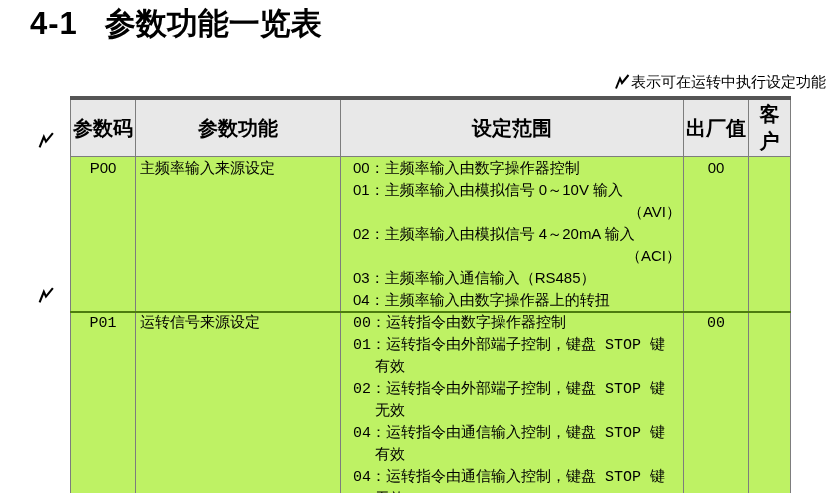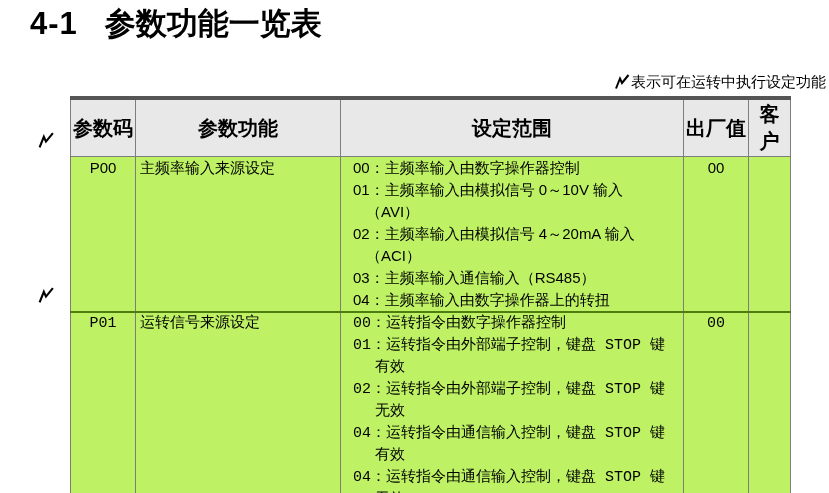--- a/index.html
+++ b/index.html
@@ -40,21 +40,21 @@
   .params td{
     vertical-align:top;font-size:15px;line-height:22px;
     padding:0 2px;background:#bef264;
   }
   tr.sep td{border-top:2px solid #4d7c0f;font-family:Liberation Mono, monospace;}
   td.code{text-align:center;}
   td.func{padding-left:4px;}
   td.range{padding-left:12px;}
   td.fact{text-align:center;}
   .ln{white-space:nowrap;}
-  .ind1{padding-left:13px;}
+  .ind1{padding-left:13px;text-align:right;}
   .ind2{padding-left:22px;}
   tr.cut td{height:40px;}
 </style>
 </head>
 <body>
 
 <div class="title">
   <span class="tnum">4-1</span><span class="ttext">参数功能一览表</span>
 </div>
 

